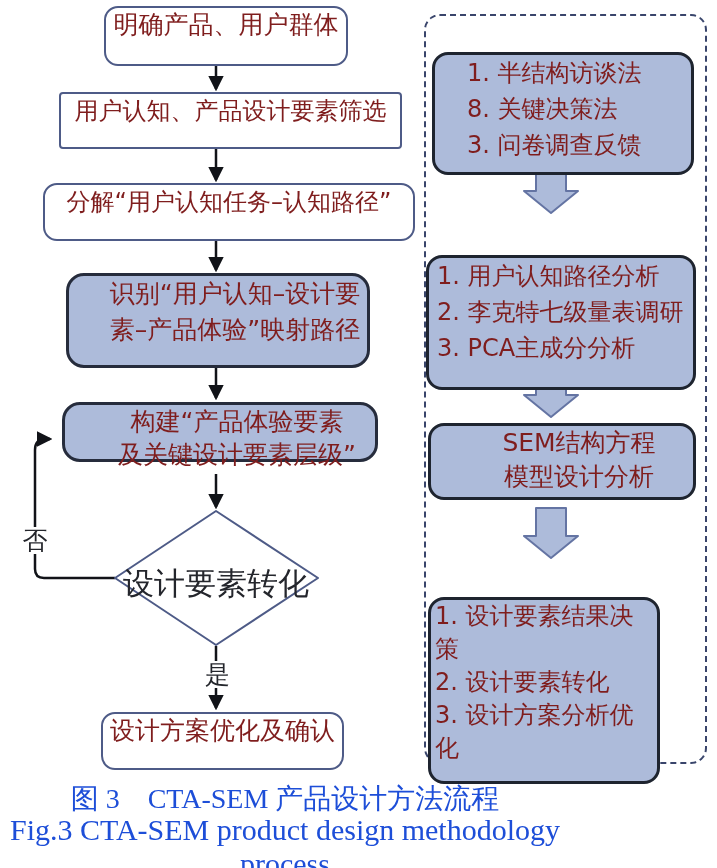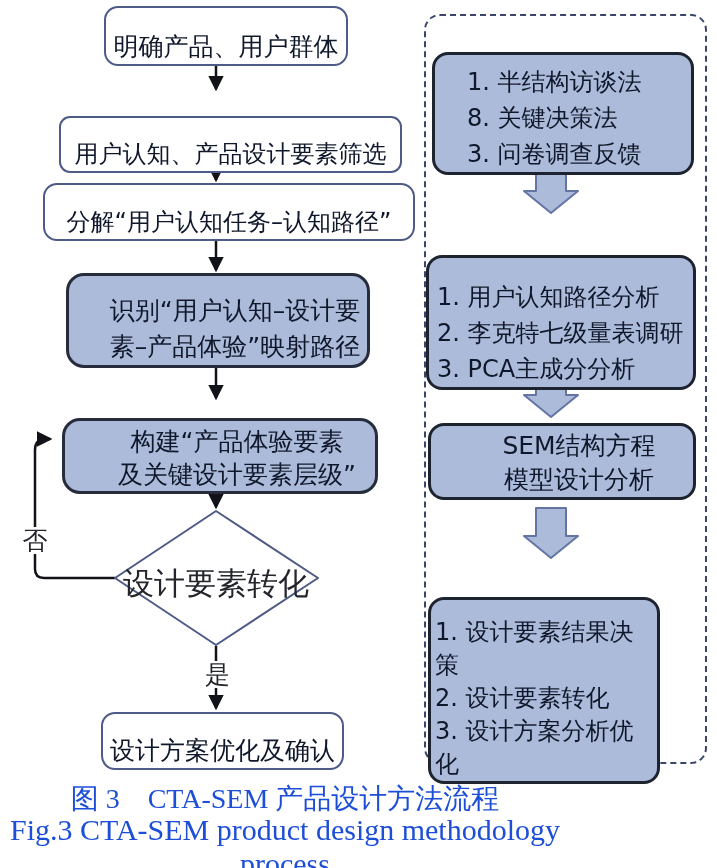--- a/index.html
+++ b/index.html
@@ -3,26 +3,26 @@
 <meta charset="utf-8">
 <style>
   html,body{margin:0;padding:0;background:#ffffff;}
   .canvas{
     position:relative;width:717px;height:868px;background:#ffffff;overflow:hidden;
     font-family:"DejaVu Sans",sans-serif;
   }
   svg.layer{position:absolute;left:0;top:0;width:717px;height:868px;}
   .node{
     position:absolute;box-sizing:border-box;
-    display:flex;flex-direction:column;align-items:center;justify-content:flex-end;
-    text-align:center;color:#0f172a;font-size:25px;line-height:34px;
+    display:flex;flex-direction:column;align-items:center;justify-content:flex-start;
+    text-align:center;color:#7f1d1d;font-size:25px;line-height:34px;
   }
   .white-node{background:#ffffff;border:2px solid #4e5b87;}
   .blue-node{background:#adbbda;border:3px solid #262c3c;padding-left:34px;}
-  .r12{border-radius:11px;margin-top:24px;} .r14{border-radius:14px;} .r16{border-radius:16px;} .r18{border-radius:18px;}
+  .r12{border-radius:4px;} .r14{border-radius:14px;} .r16{border-radius:16px;} .r18{border-radius:18px;}
   .lines-left{align-items:flex-start;text-align:left;margin-top:28px;}
   .dashed-panel{
     position:absolute;left:424px;top:14px;width:283px;height:750px;
     border:2px dashed #39456b;border-radius:16px;box-sizing:border-box;background:transparent;
   }
   .branch-label{
     position:absolute;background:#ffffff;color:#24262c;font-size:25px;line-height:27px;
     text-align:center;
   }
   .diamond-label{
@@ -75,21 +75,21 @@
 
   <div class="node white-node r14" style="left:43px;top:183px;width:372px;height:58px;font-size:24px;">
     <span>分解“用户认知任务–认知路径”</span>
   </div>
 
   <div class="node blue-node r18" style="left:66px;top:273px;width:304px;height:95px;line-height:36px;">
     <span class="rt-line">识别“用户认知–设计要</span>
     <span class="rt-line">素–产品体验”映射路径</span>
   </div>
 
-  <div class="node blue-node r18" style="left:62px;top:418px;width:316px;height:76px;line-height:33px;">
+  <div class="node blue-node r18" style="left:62px;top:402px;width:316px;height:60px;line-height:33px;">
     <span class="rt-line">构建“产品体验要素</span>
     <span class="rt-line">及关键设计要素层级”</span>
   </div>
 
   <div class="diamond-label">设计要素转化</div>
   <div class="branch-label" style="left:21px;top:527px;width:28px;height:27px;">否</div>
   <div class="branch-label" style="left:204px;top:661px;width:27px;height:27px;">是</div>
 
   <div class="node white-node r14" style="left:101px;top:712px;width:243px;height:58px;">
     <span>设计方案优化及确认</span>

